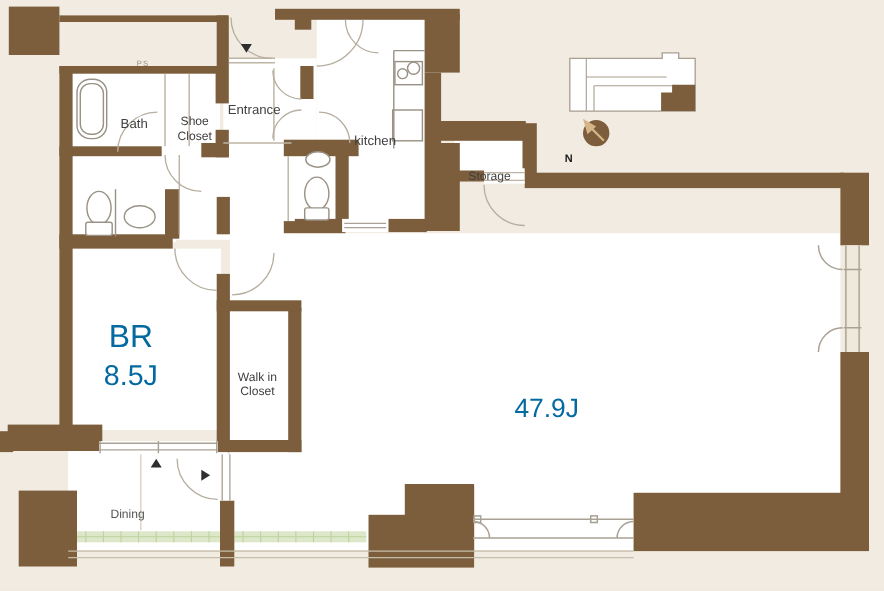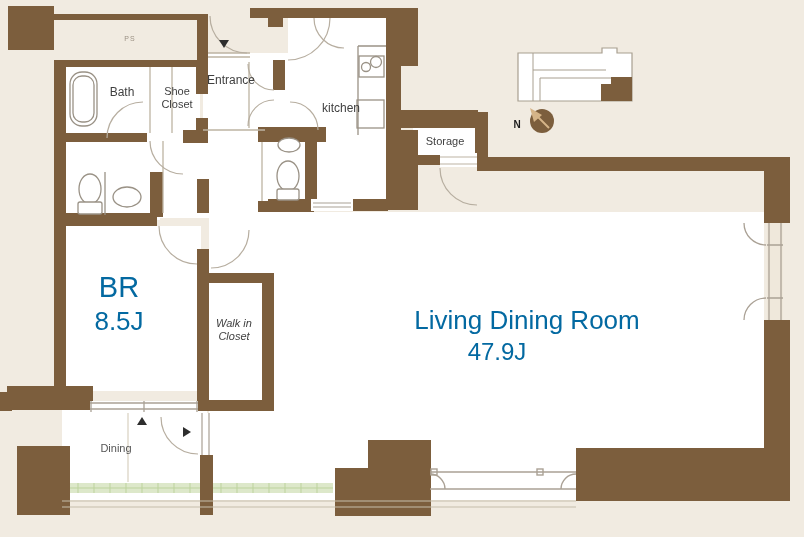--- a/index.html
+++ b/index.html
@@ -1,20 +1,20 @@
 <!DOCTYPE html>
 <html style="--wall: #7c5e3d; --bg: #f1ebe1; --room: #ffffff; --green: #dde8ca;"><head>
 <meta charset="utf-8">
 <style>
   html,body{margin:0;padding:0;background:#f1ebe1;}
   #plan{position:relative;width:804px;height:537px;background:var(--bg,#f1ebe1);
         font-family:"Liberation Sans",sans-serif;overflow:hidden;}
   #plan svg{position:absolute;left:0;top:0;}
   .lbl{position:absolute;transform:translate(-50%,-50%);text-align:center;
-       color:#3f3f3f;line-height:1.18;white-space:pre-line;}
+       color:#3f3f3f;line-height:1.18;white-space:pre-line;margin-top:20px;}
   .lbl.big{color:#0369a1;}
 </style>
 </head>
 <body>
 
 <div id="plan">
   <svg width="804" height="537" viewBox="0 0 804 537">
 
     <g fill="var(--room)">
       <rect x="60" y="60" width="140" height="80"></rect>
@@ -184,17 +184,16 @@
 
   <div class="lbl" style="left:130px;top:39px;font-size:7px;color:#9b9184;letter-spacing:1px;">PS</div>
   <div class="lbl" style="left:122px;top:92px;font-size:12px;">Bath</div>
   <div class="lbl" style="left:177px;top:98px;font-size:11px;width:42px;">Shoe Closet</div>
   <div class="lbl" style="left:231px;top:80px;font-size:12px;">Entrance</div>
   <div class="lbl" style="left:341px;top:108px;font-size:12px;">kitchen</div>
   <div class="lbl" style="left:445px;top:141px;font-size:11px;">Storage</div>
   <div class="lbl" style="left:517px;top:125px;font-size:10px;font-weight:bold;color:#1c1c1c;">N</div>
   <div class="lbl big" style="left:119px;top:287px;font-size:29px;">BR</div>
   <div class="lbl big" style="left:119px;top:321px;font-size:26px;">8.5J</div>
-  <div class="lbl" style="left:234px;top:330px;font-size:11px;width:36px;font-style:italic;">Walk in Closet</div>
-  <div class="lbl big" style="left:527px;top:320px;font-size:26px;">Living Dining Room</div>
+  <div class="lbl" style="left:234px;top:330px;font-size:11px;width:36px;">Walk in Closet</div>
   <div class="lbl big" style="left:497px;top:352px;font-size:24px;">47.9J</div>
   <div class="lbl" style="left:116px;top:448px;font-size:11px;color:#555555;">Dining</div>
 </div>
 
 </body></html>

